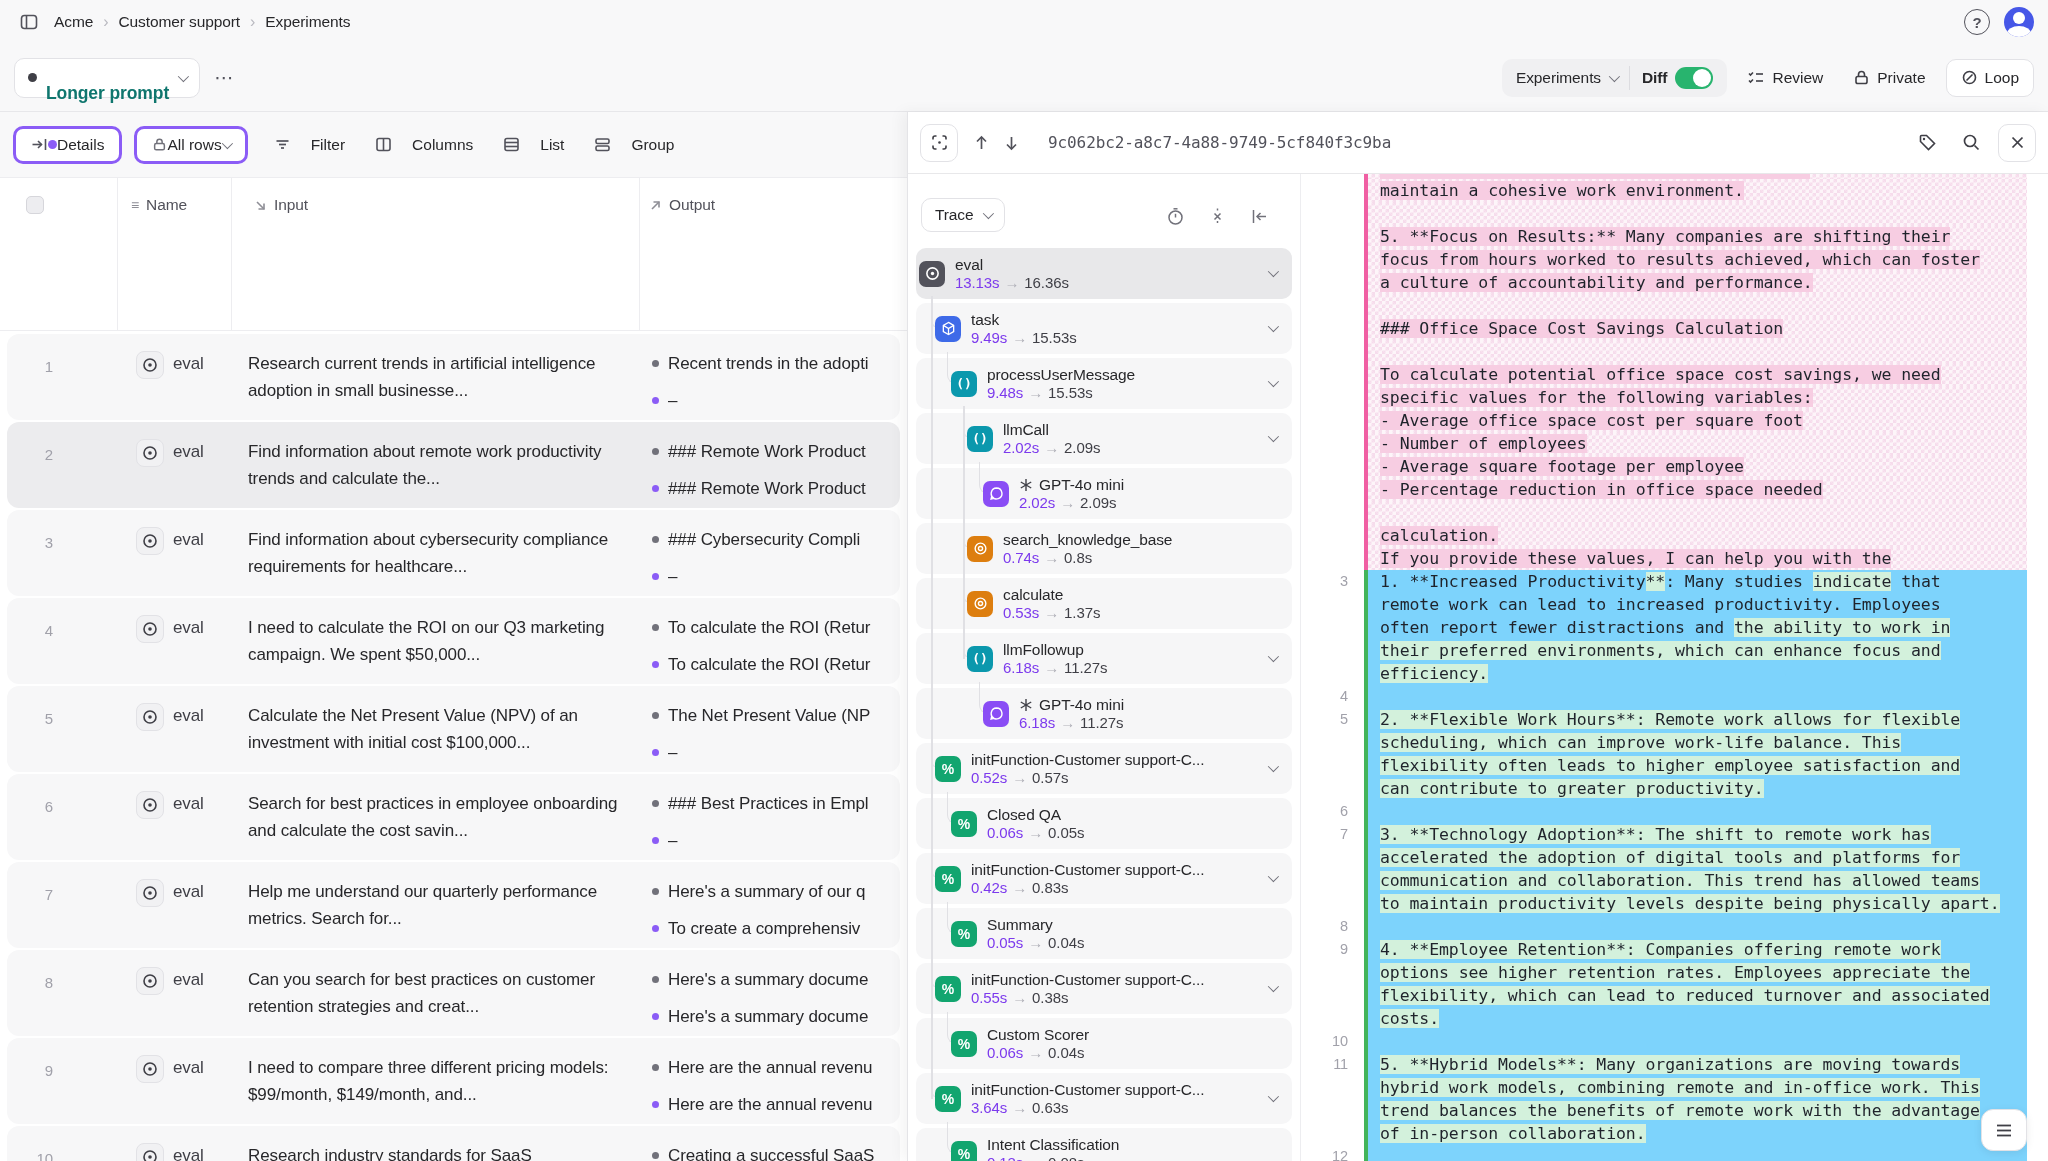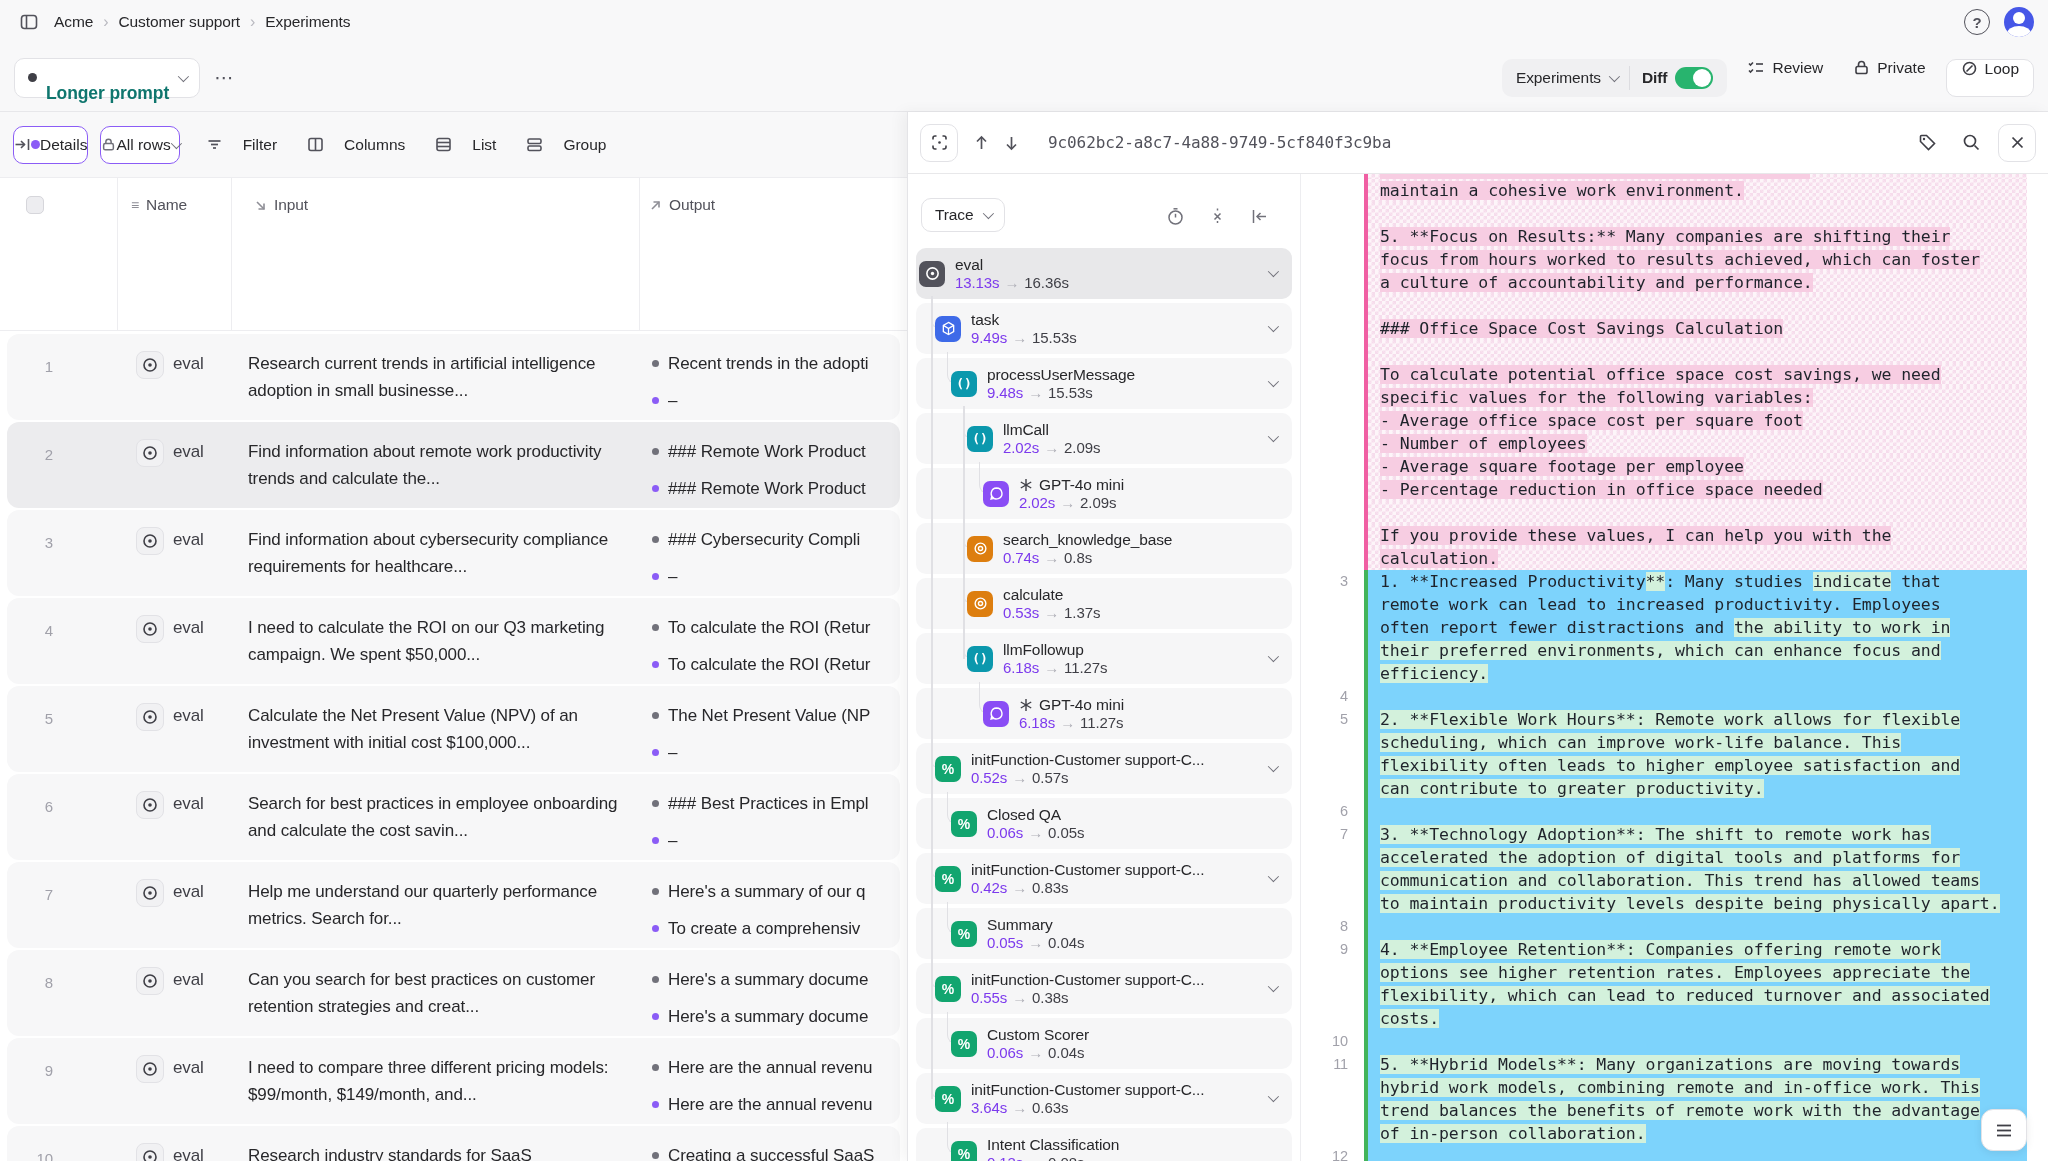--- a/index.html
+++ b/index.html
@@ -24,27 +24,27 @@
   .chev { width:8px; height:8px; border-right:1.7px solid #71717a; border-bottom:1.7px solid #71717a; transform:rotate(45deg) translateY(-2px); display:inline-block; }
   #exp-menu { margin-left:14px; color:#52525b; font-size:19px; letter-spacing:2px; cursor:pointer; }
   #expbar-right { margin-left:auto; display:flex; align-items:center; gap:10px; }
   #view-group { height:38px; background:#f0f0f2; border-radius:10px; display:flex; align-items:center; padding:0 2px; }
   #view-select { display:flex; align-items:center; gap:8px; padding:0 12px; font-size:15.5px; color:#27272a; cursor:pointer; }
   #view-divider { width:1px; height:24px; background:#dcdce0; }
   #diff-wrap { display:flex; align-items:center; gap:8px; padding:0 12px; }
   #diff-label { font-size:15.5px; font-weight:600; }
   #diff-toggle { width:38px; height:22px; border-radius:11px; background:#28b46e; position:relative; cursor:pointer; }
   #diff-toggle .knob { position:absolute; right:2px; top:2px; width:18px; height:18px; border-radius:50%; background:#fff; }
-  .ghost-btn { display:flex; gap:7px; font-size:15.5px; color:#27272a; padding:0 10px; height:38px; border-radius:10px; cursor:pointer; background:transparent; border:none; }
+  .ghost-btn { display:flex; align-items:center; gap:7px; font-size:15.5px; color:#27272a; padding:0 10px; height:38px; border-radius:10px; cursor:pointer; background:transparent; border:none; }
   #loop-btn { border:1px solid #e2e2e6; background:#fff; padding:0 14px; }
   .mini-ic { display:inline-flex; }
 
   
   #toolbar { position:absolute; left:0; top:112px; width:907px; height:66px; background:#f8f8f9; border-bottom:1px solid #ededf0; display:flex; align-items:center; padding:0 13px; }
-  .tb-btn { height:38px; border:1px solid #8b5cf6; background:#fff; border-radius:10px; display:flex; align-items:center; padding:0 0; font-size:15.5px; color:#27272a; cursor:pointer; }
+  .tb-btn { height:38px; border:3px solid #8b5cf6; background:#fff; border-radius:10px; display:flex; align-items:center; padding:0 15px; font-size:15.5px; color:#27272a; cursor:pointer; }
   .tb-text { display:flex; align-items:center; gap:20px; font-size:15.5px; color:#27272a; cursor:pointer; background:transparent; border:none; }
   .pdot { width:9px; height:9px; border-radius:50%; background:#8b5cf6; }
 
   
   #table-wrap { position:absolute; left:0; top:178px; width:907px; height:983px; background:#fff; overflow:hidden; }
   #thead { position:absolute; left:0; top:0; width:907px; height:153px; border-bottom:1px solid #ededf0; }
   .vline { position:absolute; top:0; width:1px; height:153px; background:#ededf0; }
   .th { position:absolute; top:18px; display:flex; align-items:center; gap:7px; font-size:15.5px; color:#52525b; cursor:pointer; }
   .th .hic { color:#8e8e96; font-size:14px; }
   #head-check { position:absolute; left:26px; top:18px; width:18px; height:18px; border:1px solid #d6d6db; border-radius:5px; background:#ededf0; cursor:pointer; }
@@ -781,26 +781,26 @@
           <span class="dcontent"><span class="hl-del">- Percentage reduction in office space needed</span></span>
         </div>
         <div class="dl dl-del">
           <span class="gut"></span>
           <span class="stripe"></span>
           <span class="dcontent"></span>
         </div>
         <div class="dl dl-del">
           <span class="gut"></span>
           <span class="stripe"></span>
+          <span class="dcontent"><span class="hl-del">calculation.</span></span>
+        </div>
+        <div class="dl dl-del">
+          <span class="gut"></span>
+          <span class="stripe"></span>
           <span class="dcontent"><span class="hl-del">If you provide these values, I can help you with the</span></span>
-        </div>
-        <div class="dl dl-del">
-          <span class="gut"></span>
-          <span class="stripe"></span>
-          <span class="dcontent"><span class="hl-del">calculation.</span></span>
         </div>
         <div class="dl dl-add">
           <span class="gut">3</span>
           <span class="stripe"></span>
           <span class="dcontent"><span>1. **Increased Productivity</span><span class="hl-add">**</span><span>: Many studies </span><span class="hl-add">indicate</span><span> that</span></span>
         </div>
         <div class="dl dl-add">
           <span class="gut"></span>
           <span class="stripe"></span>
           <span class="dcontent"><span>remote work can lead to increased productivity. Employees</span></span>

